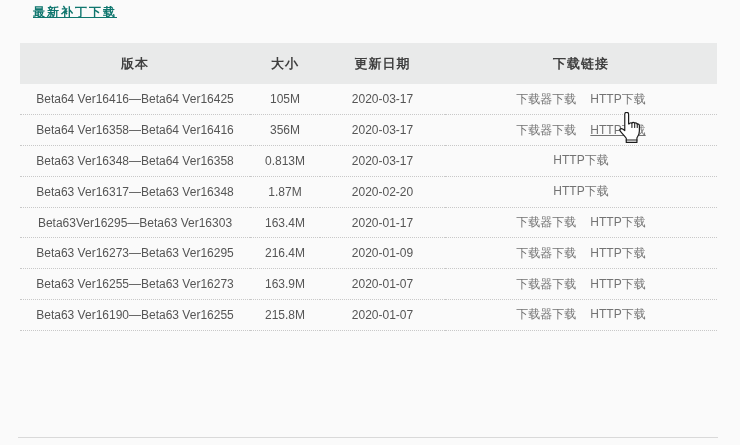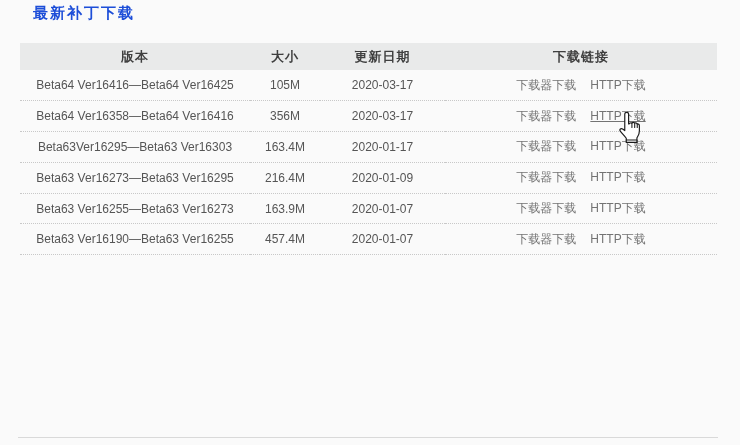--- a/index.html
+++ b/index.html
@@ -7,36 +7,37 @@
   body {
     position:relative;
     background:#fafafa;
     font-family:"Liberation Sans","DejaVu Sans",sans-serif;
     overflow:hidden;
     color:#555;
   }
   .page-title {
     position:absolute;
     left:33px; top:4px;
-    font-size:15px;
+    font-size:12px;
     font-weight:bold;
-    color:#1d4ed8;
+    color:#0f766e;
     letter-spacing:2px;
     white-space:nowrap;
+    text-decoration:underline;
   }
   table.patch-table {
     position:absolute;
     left:20px; top:43px;
     width:697px;
     border-collapse:collapse;
     table-layout:fixed;
   }
   table.patch-table thead th {
     background:#e9eaea;
-    height:27px;
+    height:41px;
     font-size:13px;
     font-weight:bold;
     color:#3f3f3f;
     text-align:center;
     letter-spacing:1px;
   }
   table.patch-table tbody td {
     height:30.8px;
     font-size:12px;
     color:#555;
@@ -93,40 +94,52 @@
         <td>2020-03-17</td>
         <td><a class="dl-link">下载器下载</a><a class="dl-link">HTTP下载</a></td>
       </tr>
       <tr>
         <td>Beta64 Ver16358—Beta64 Ver16416</td>
         <td>356M</td>
         <td>2020-03-17</td>
         <td><a class="dl-link">下载器下载</a><a class="dl-link hovered">HTTP下载</a></td>
       </tr>
       <tr>
+        <td>Beta63 Ver16348—Beta64 Ver16358</td>
+        <td>0.813M</td>
+        <td>2020-03-17</td>
+        <td><a class="dl-link">HTTP下载</a></td>
+      </tr>
+      <tr>
+        <td>Beta63 Ver16317—Beta63 Ver16348</td>
+        <td>1.87M</td>
+        <td>2020-02-20</td>
+        <td><a class="dl-link">HTTP下载</a></td>
+      </tr>
+      <tr>
         <td>Beta63Ver16295—Beta63 Ver16303</td>
         <td>163.4M</td>
         <td>2020-01-17</td>
         <td><a class="dl-link">下载器下载</a><a class="dl-link">HTTP下载</a></td>
       </tr>
       <tr>
         <td>Beta63 Ver16273—Beta63 Ver16295</td>
         <td>216.4M</td>
         <td>2020-01-09</td>
         <td><a class="dl-link">下载器下载</a><a class="dl-link">HTTP下载</a></td>
       </tr>
       <tr>
         <td>Beta63 Ver16255—Beta63 Ver16273</td>
         <td>163.9M</td>
         <td>2020-01-07</td>
         <td><a class="dl-link">下载器下载</a><a class="dl-link">HTTP下载</a></td>
       </tr>
       <tr>
         <td>Beta63 Ver16190—Beta63 Ver16255</td>
-        <td>457.4M</td>
+        <td>215.8M</td>
         <td>2020-01-07</td>
         <td><a class="dl-link">下载器下载</a><a class="dl-link">HTTP下载</a></td>
       </tr>
     </tbody>
 </table>
 
 <div class="bottom-rule"></div>
 
 <svg class="hand-cursor" viewBox="0 0 24 30" xmlns="http://www.w3.org/2000/svg">
   <path d="M8.5 2.2 C8.5 1 9.4 0.3 10.3 0.3 C11.2 0.3 12.1 1 12.1 2.2 L12.1 11.2 L12.7 11.2 C12.9 10.4 14.2 10 15.2 10.4 C15.7 9.8 17 9.7 17.8 10.3 C18.6 10 19.8 10.3 20.2 11.2 C21.2 11 22.2 11.7 22.2 13 L22.2 17.5 C22.2 21.5 20.4 22.8 19.9 24.4 L19.9 28.5 L9.9 28.5 L9.9 24.6 C8.5 22.6 5.4 19.6 4.3 18 C3.2 16.4 4.9 14.8 6.5 15.9 L8.5 17.4 Z" fill="#ffffff" stroke="#1a1a1a" stroke-width="1.1" stroke-linejoin="round"></path>

